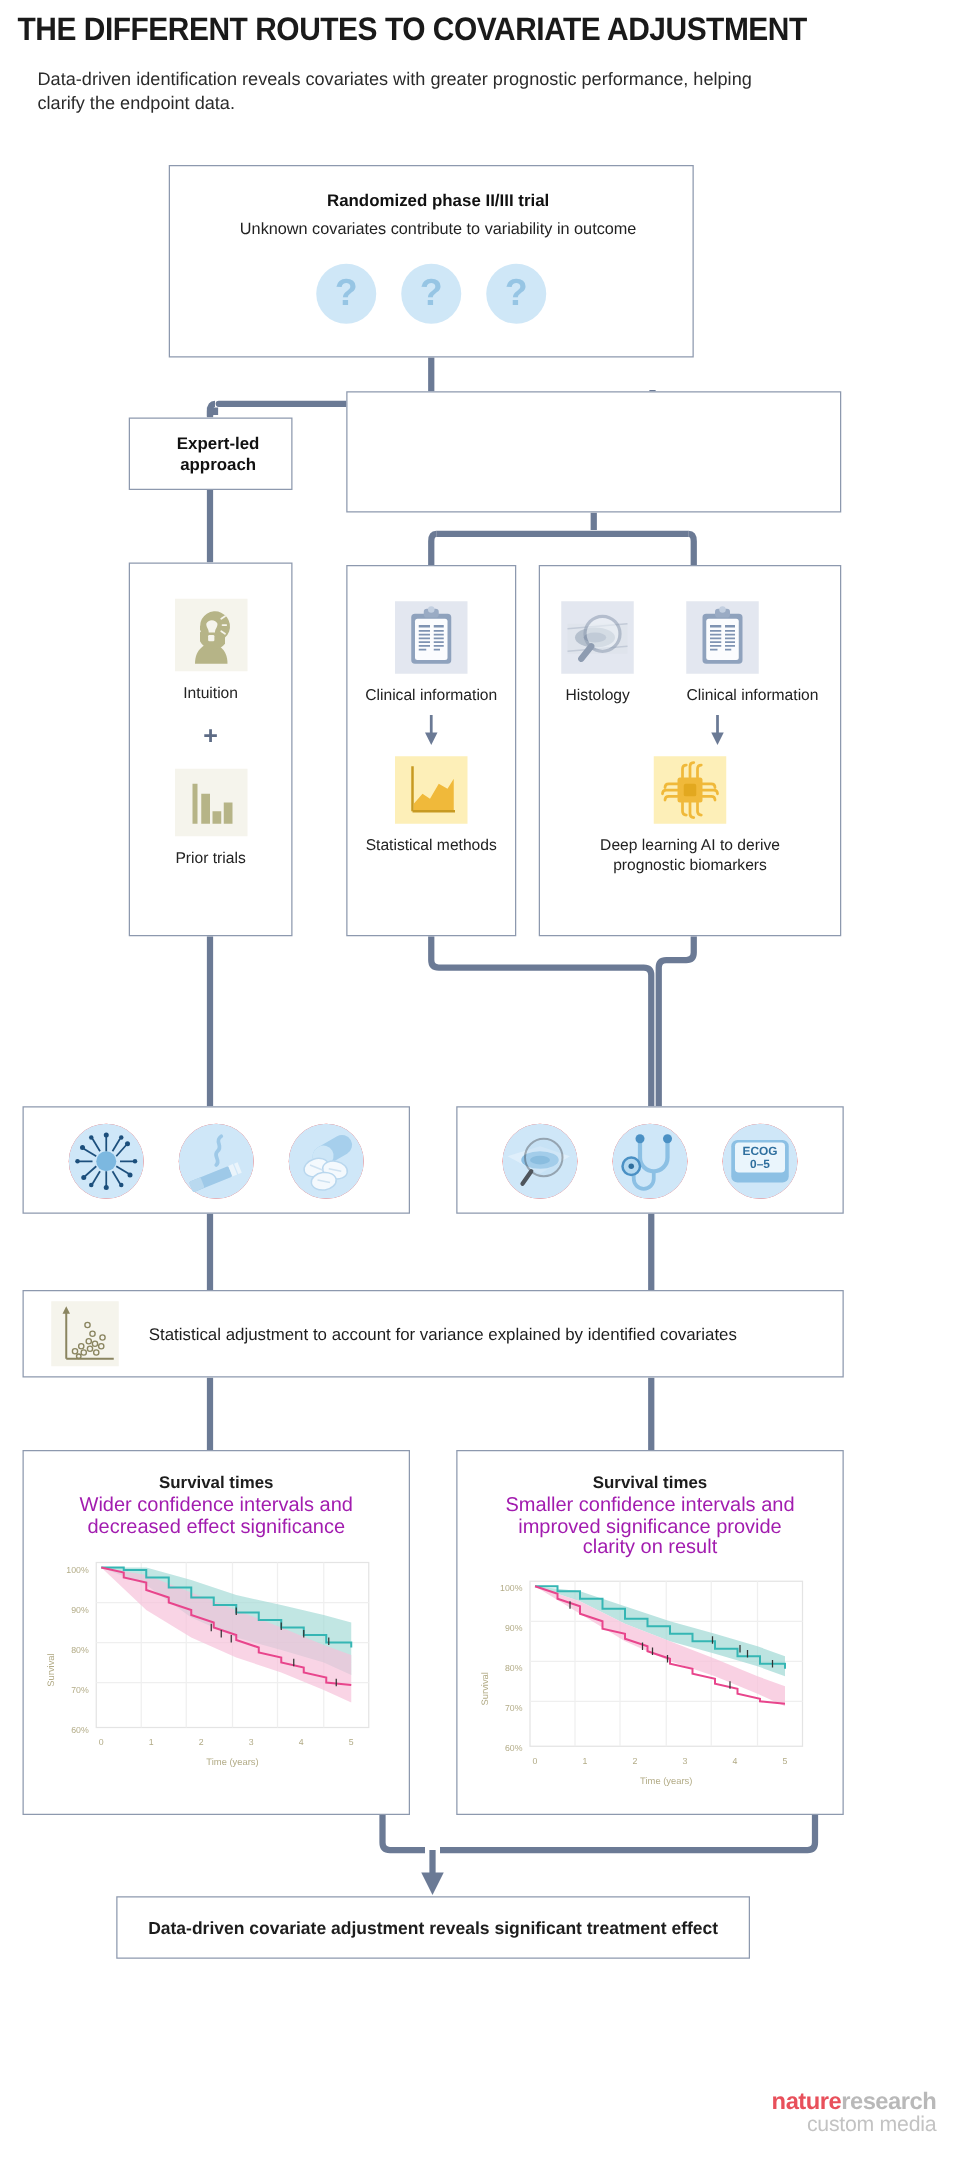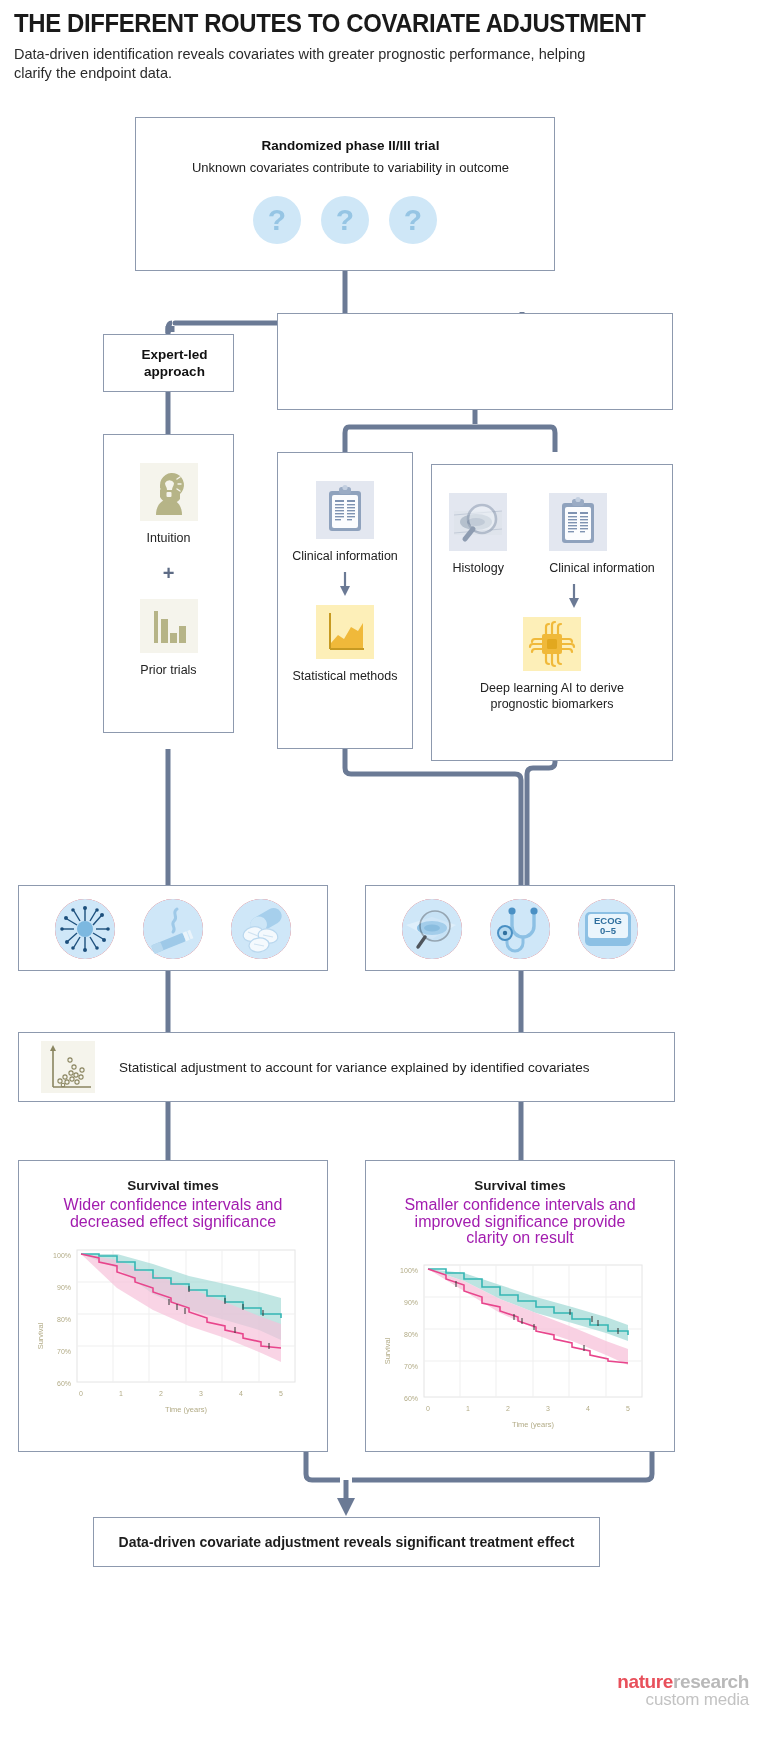--- a/index.html
+++ b/index.html
@@ -26,21 +26,21 @@
     transform-origin: left center;
     color:#1a1a1a;
     margin:0 0 6px 0;
     white-space: nowrap;
   }
   .subtitle {
     font-size: 14.5px;
     line-height: 19px;
     color:#2b2b2b;
     max-width: 600px;
-    margin:0;
+    margin:16px;
   }
 
   
   .box {
     position:absolute;
     background:#fff;
     border:1px solid #8d99ae;
   }
   .box-title { font-weight:700; font-size:13.5px; text-align:center; color:#111; }
   .box-sub { font-size:13px; line-height:17px; text-align:center; color:#222; }
@@ -129,38 +129,38 @@
       <path d="M618,1186 L646,1186 Q652,1186 652,1192 L652,1226 Q652,1232 646,1232 L618,1232"></path>
 
       <path d="M306,1232 L306,1474 Q306,1480 312,1480 L340,1480"></path>
       <path d="M652,1232 L652,1474 Q652,1480 646,1480 L352,1480"></path>
       <path d="M346,1480 L346,1500"></path>
     </g>
 
     <polygon points="346,1516 337,1498 355,1498" fill="#6b7a95"></polygon>
   </svg>
 
-  <div class="box" style="left:135px; top:117px; width:420px; height:154px;padding-left:11px;">
+  <div class="box" style="left:135px; top:132px; width:420px; height:154px;padding-left:11px;">
     <div class="box-title" style="margin-top:20px;">Randomized phase II/III trial</div>
     <div class="box-sub" style="margin-top:6px;">Unknown covariates contribute to variability in outcome</div>
     <div class="qrow" style="left:0; right:0; top:78px; justify-content:center;">
       <div class="qcircle">?</div>
       <div class="qcircle">?</div>
       <div class="qcircle">?</div>
     </div>
   </div>
 
   <div class="box" style="left:103px; top:334px; width:131px; height:58px; display:flex; align-items:center; justify-content:center;padding-left:12px;">
     <div class="box-title" style="line-height:17px;">Expert-led approach</div>
   </div>
 
   <div class="box" style="left:277px; top:313px; width:396px; height:97px;">
   </div>
 
-  <div class="box" style="left:103px; top:434px; width:131px; height:299px;">
+  <div class="box" style="left:103px; top:450px; width:131px; height:299px;">
 
     <div style="margin:28px auto 0; width:58px; height:58px;" class="tile">
       <svg width="58" height="58" viewBox="0 0 58 58">
         <path d="M16 52 C16 40 24 36 29 36 C34 36 42 40 42 52 Z" fill="#b6b487"></path>
         <path d="M20 22 a12 12 0 1 1 20 9 l0 5 a11 11 0 0 1 -11 4 a11 11 0 0 1 -9 -6 Z" fill="#b6b487"></path>
         <path d="M25 20 a5 5 0 0 1 9 0 c0 3 -2 4 -2 7 l-5 0 c0 -3 -2 -4 -2 -7 Z" fill="#f5f4ec"></path>
         <rect x="26.5" y="29" width="5" height="5" rx="1" fill="#f5f4ec"></rect>
         <g stroke="#f5f4ec" stroke-width="1.4" stroke-linecap="round">
           <line x1="17" y1="14" x2="20" y2="16"></line>
             <line x1="16" y1="21" x2="19.5" y2="21"></line>
@@ -220,21 +220,21 @@
     <div style="margin:8px auto 0; width:58px; height:54px;" class="tile tile-yellow">
       <svg width="58" height="54" viewBox="0 0 58 54">
         <line x1="14" y1="8" x2="14" y2="44" stroke="#c79a22" stroke-width="2"></line>
         <line x1="14" y1="44" x2="48" y2="44" stroke="#c79a22" stroke-width="2"></line>
         <path d="M15 38 L22 30 L28 34 L35 22 L42 26 L47 18 L47 43 L15 43 Z" fill="#f0b93a"></path>
       </svg>
     </div>
     <div class="icon-label" style="margin-top:9px; padding:0 10px;">Statistical methods</div>
   </div>
 
-  <div class="box" style="left:431px; top:464px; width:242px; height:297px;">
+  <div class="box" style="left:431px; top:452px; width:242px; height:297px;">
     <div style="display:flex; justify-content:center; gap:42px; margin-top:28px;">
       <div>
         <div class="tile tile-blue" style="width:58px;height:58px;">
           <svg width="58" height="58" viewBox="0 0 58 58">
             <rect x="5" y="18" width="48" height="24" fill="#dfe4ec"></rect>
             <g stroke="#c3cbd8" stroke-width="1.2">
               <line x1="5" y1="22" x2="53" y2="18"></line>
                 <line x1="5" y1="40" x2="53" y2="36"></line>
             </g>
             <ellipse cx="27" cy="29" rx="16" ry="8" fill="#aab6c6" opacity="0.8"></ellipse>

